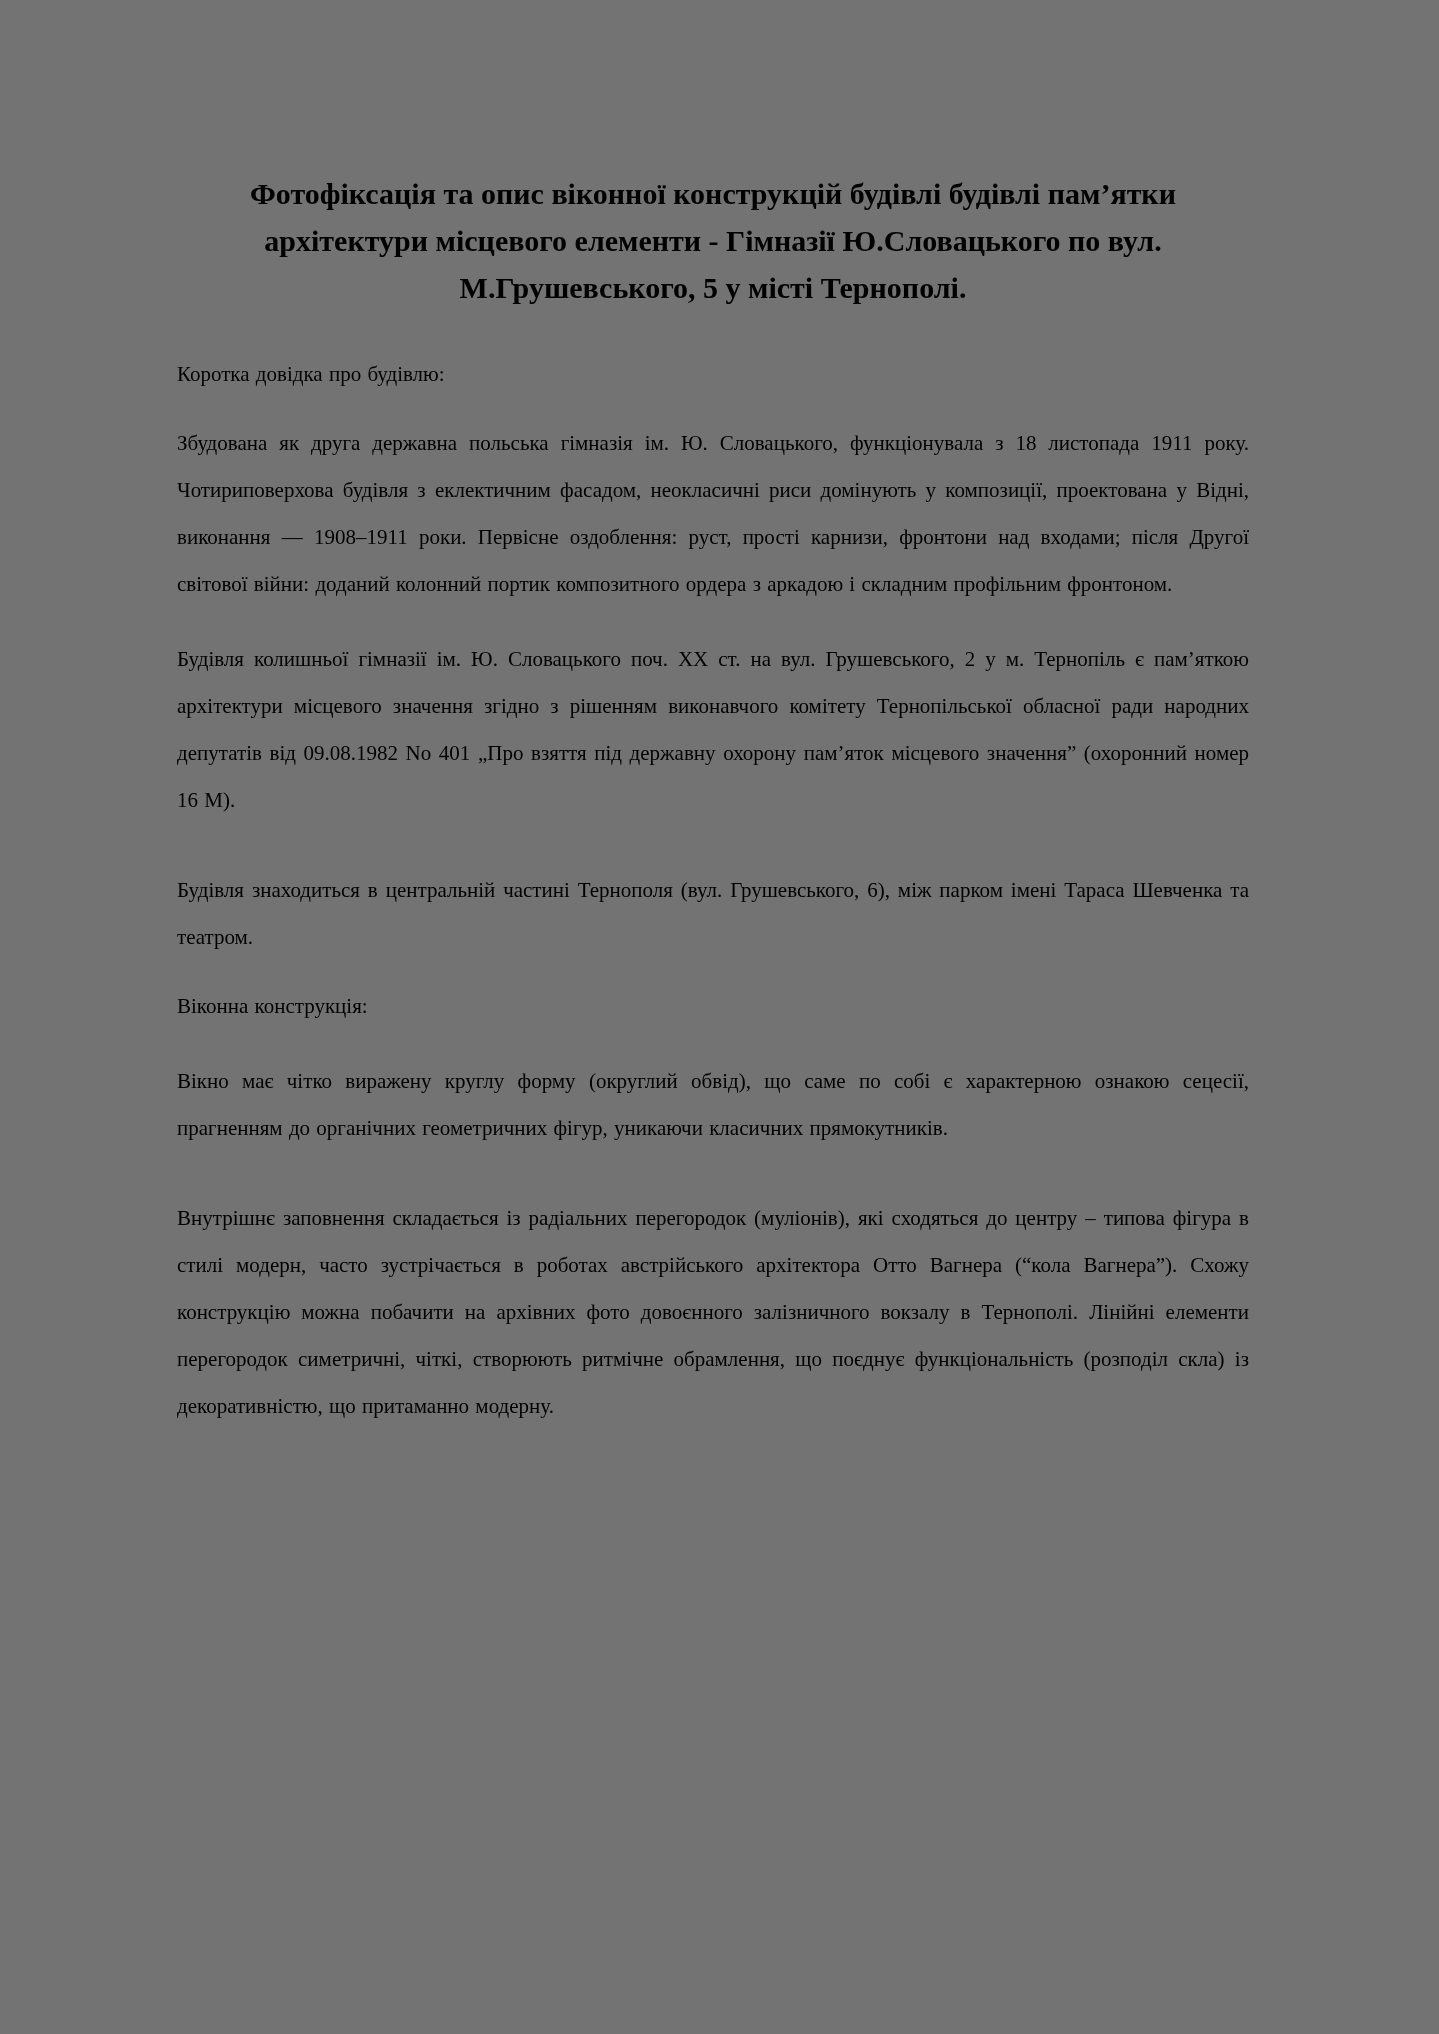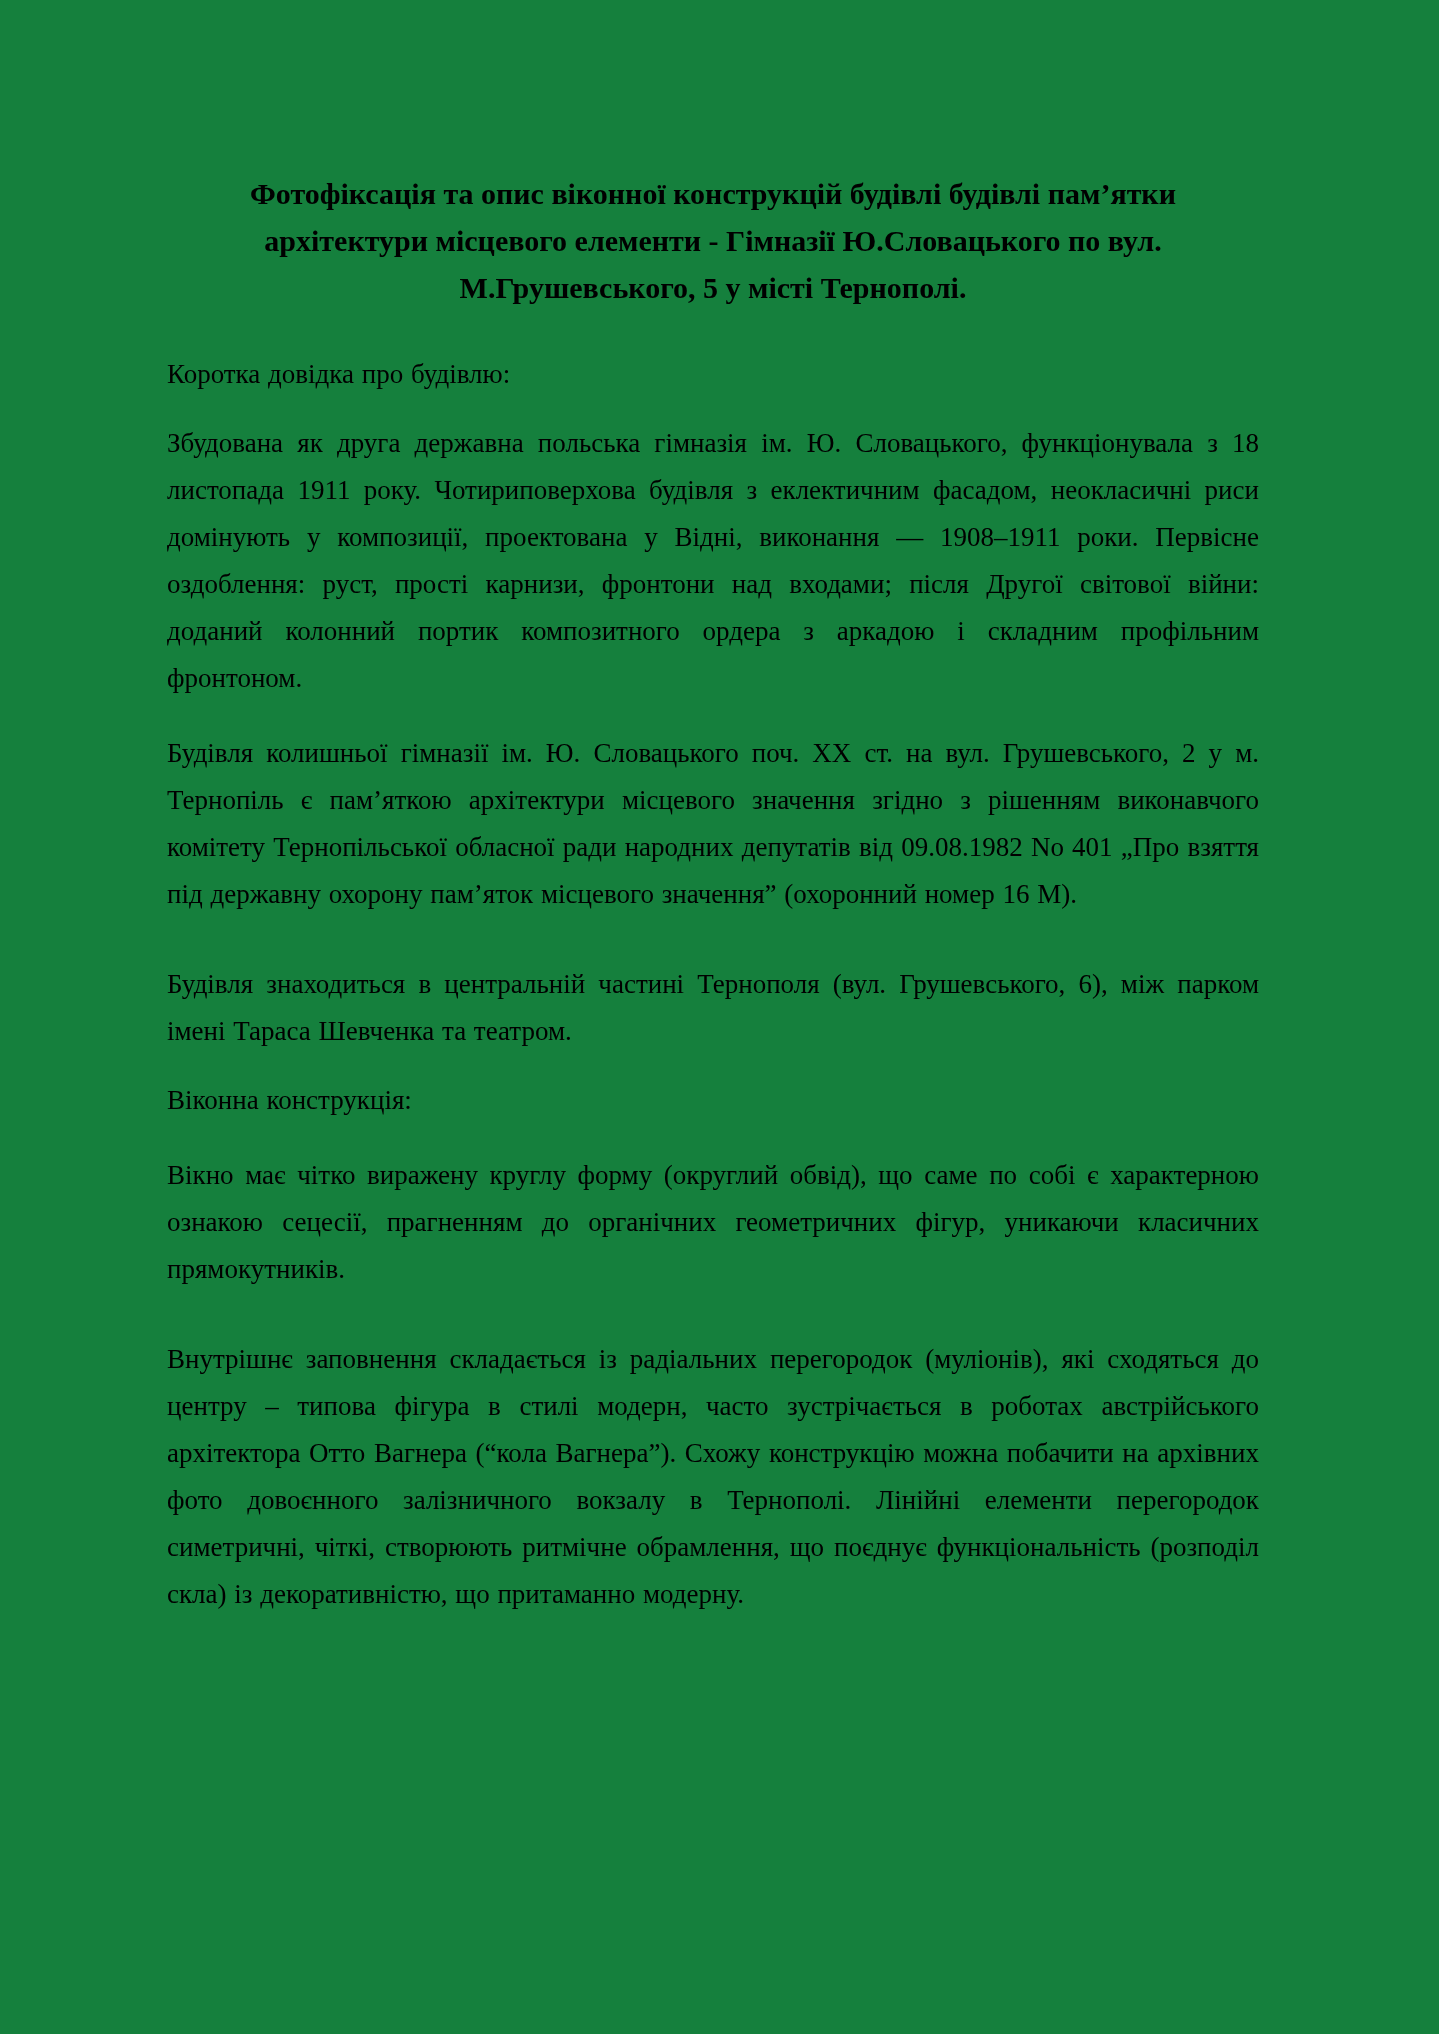--- a/index.html
+++ b/index.html
@@ -12,33 +12,33 @@
     height: 2034px;
     overflow: hidden;
     font-family: "Liberation Serif", "DejaVu Serif", serif;
     color: #000000;
   }
   .page {
     box-sizing: border-box;
     width: 1439px;
     height: 2034px;
     padding: 170px 179px 0 166px;
-    background: #15803d;
+    background: #737373;
   }
   .doc-title {
     margin: 0 0 40px 0;
     font-size: 30px;
     font-weight: bold;
     line-height: 47px;
     text-align: center;
   }
   .title-line { display: block; }
   .para {
-    margin: 1px;
-    font-size: 27px;
+    margin: 11px;
+    font-size: 21px;
     line-height: 47px;
     text-align: justify;
     text-align-last: left;
     word-spacing: 1px;
   }
   .para.plain { text-align: left; }
   .mb22 { margin-bottom: 22px; }
   .mb28 { margin-bottom: 28px; }
   .mb43 { margin-bottom: 43px; }
 </style>

